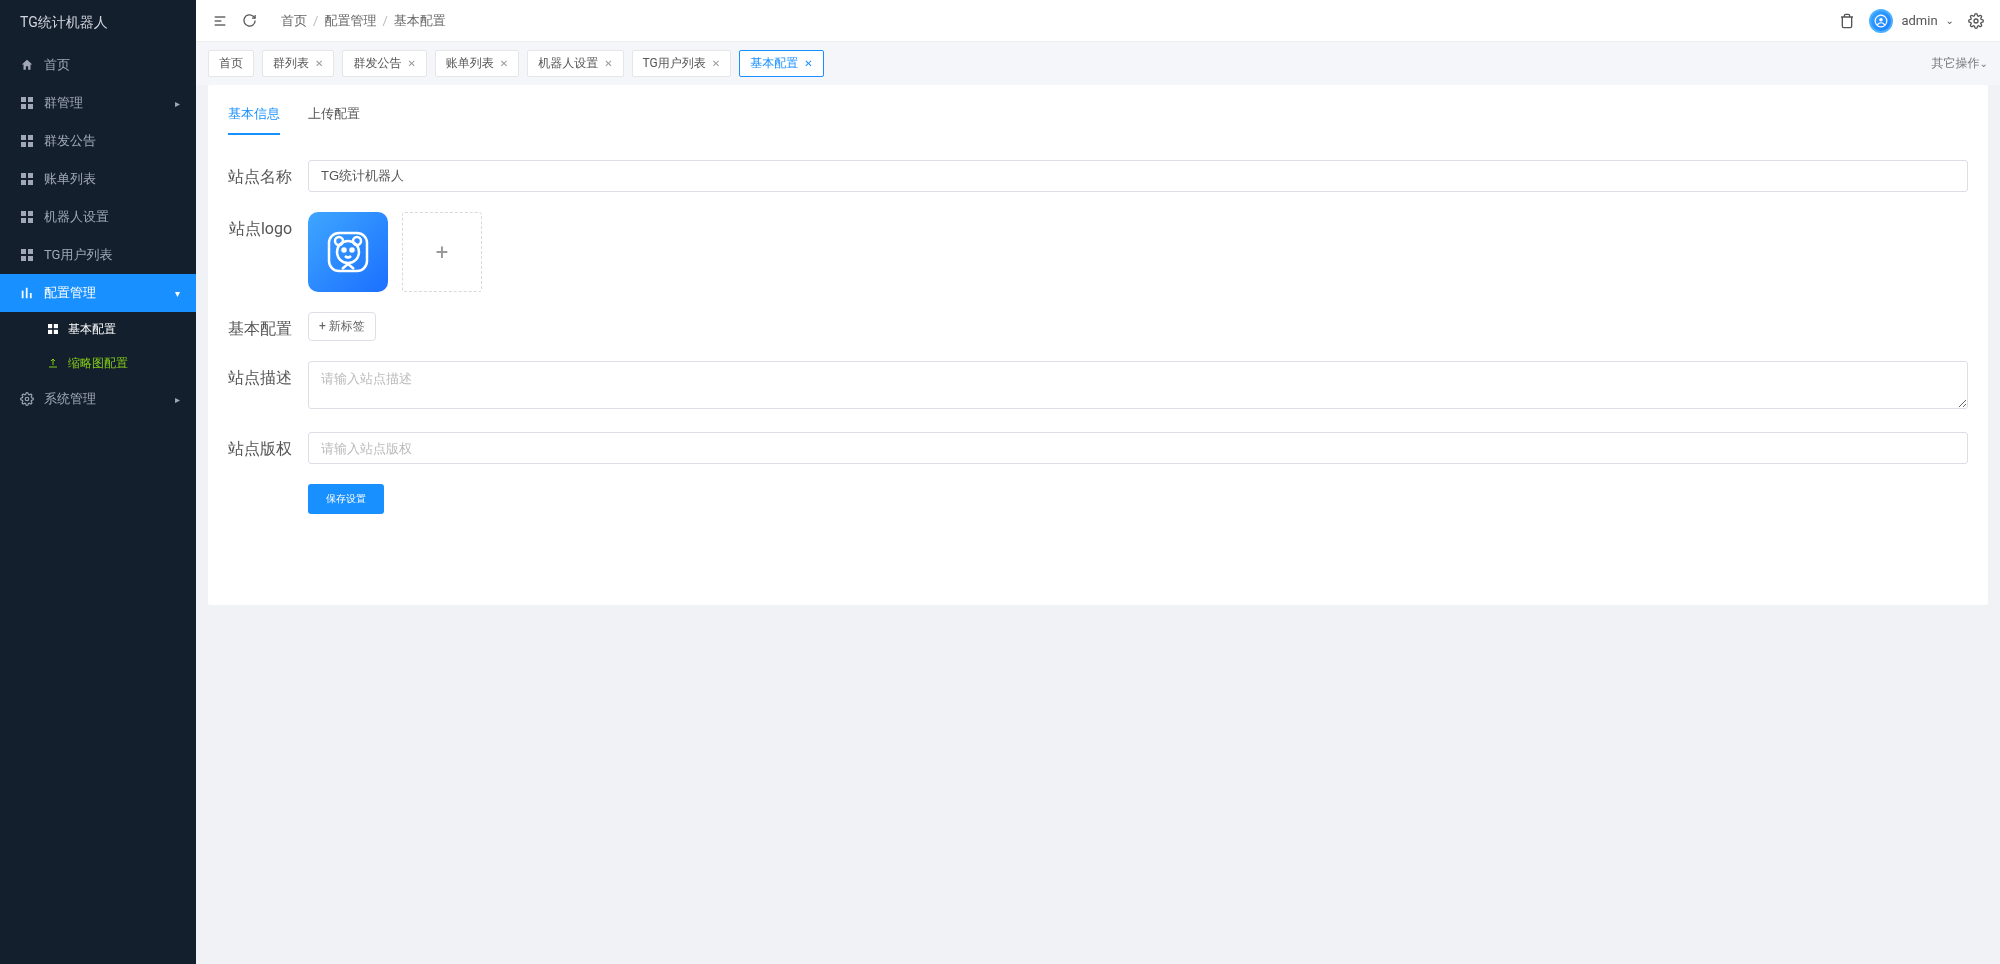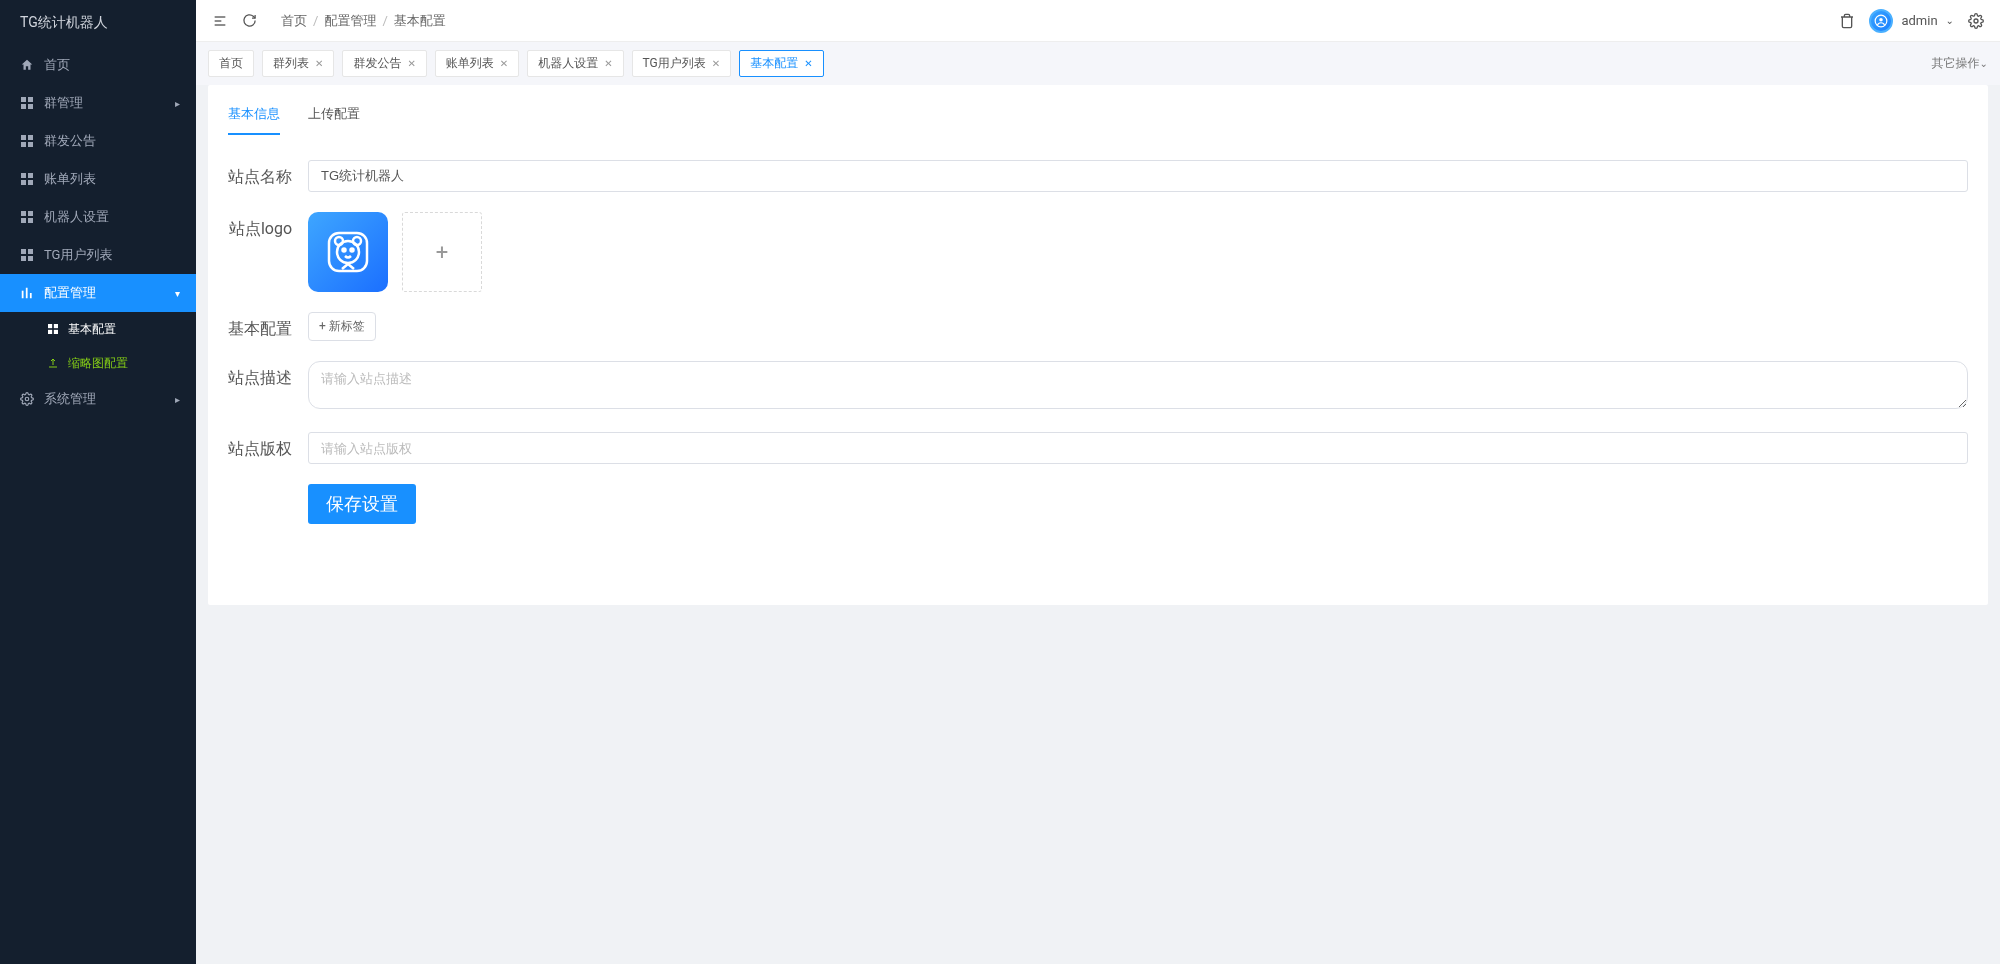--- a/index.html
+++ b/index.html
@@ -42,30 +42,30 @@
     .card { background: #fff; border-radius: 2px; min-height: 520px; padding: 0 20px 30px; }
     .inner-tabs { display: flex; gap: 28px; border-bottom: 1px solid transparent; padding-top: 14px; }
     .inner-tab { padding: 6px 0 10px; font-size: 13px; color: #555; cursor: pointer; border-bottom: 2px solid transparent; }
     .inner-tab.active { color: #1890ff; border-bottom-color: #1890ff; }
 
     .form { margin-top: 24px; }
     .form-row { display: flex; align-items: flex-start; margin-bottom: 20px; }
     .form-label { width: 80px; text-align: right; padding-right: 16px; padding-top: 7px; color: #555; font-size: 16px; flex-shrink: 0; }
     .form-control { flex: 1; }
     .input { width: 100%; height: 32px; border: 1px solid #dcdfe6; border-radius: 3px; padding: 0 12px; font-size: 13px; color: #555; outline: none; }
-    .textarea { width: 100%; min-height: 40px; border: 1px solid #dcdfe6; border-radius: 12px; padding: 8px 12px; font-size: 13px; color: #555; outline: none; resize: vertical; font-family: inherit; }
+    .textarea { width: 100%; min-height: 40px; border: 1px solid #dcdfe6; border-radius: 3px; padding: 8px 12px; font-size: 13px; color: #555; outline: none; resize: vertical; font-family: inherit; }
     .textarea::placeholder, .input::placeholder { color: #bbb; }
 
     .logo-row { display: flex; gap: 14px; }
     .logo-preview { width: 80px; height: 80px; border-radius: 10px; background: linear-gradient(135deg, #3ea6ff, #1b6fff); display: flex; align-items: center; justify-content: center; }
     .logo-upload { width: 80px; height: 80px; border: 1px dashed #d9d9d9; border-radius: 3px; display: flex; align-items: center; justify-content: center; cursor: pointer; color: #999; font-size: 22px; }
 
     .tag-add { display: inline-flex; align-items: center; border: 1px solid #dcdfe6; border-radius: 4px; padding: 5px 10px; font-size: 12px; color: #666; cursor: pointer; background: #fff; }
 
-    .btn-primary { background: #1890ff; color: #fff; border: none; padding: 8px 18px; border-radius: 3px; font-size: 18px; cursor: pointer; }
+    .btn-primary { background: #1890ff; color: #fff; border: none; padding: 8px 18px; border-radius: 3px; font-size: 10px; cursor: pointer; }
 
     svg { display: block; }
   </style>
 </head>
 <body>
 
 <div class="app">
 
   <aside class="sidebar">
     <div class="sidebar-logo">TG统计机器人</div>

